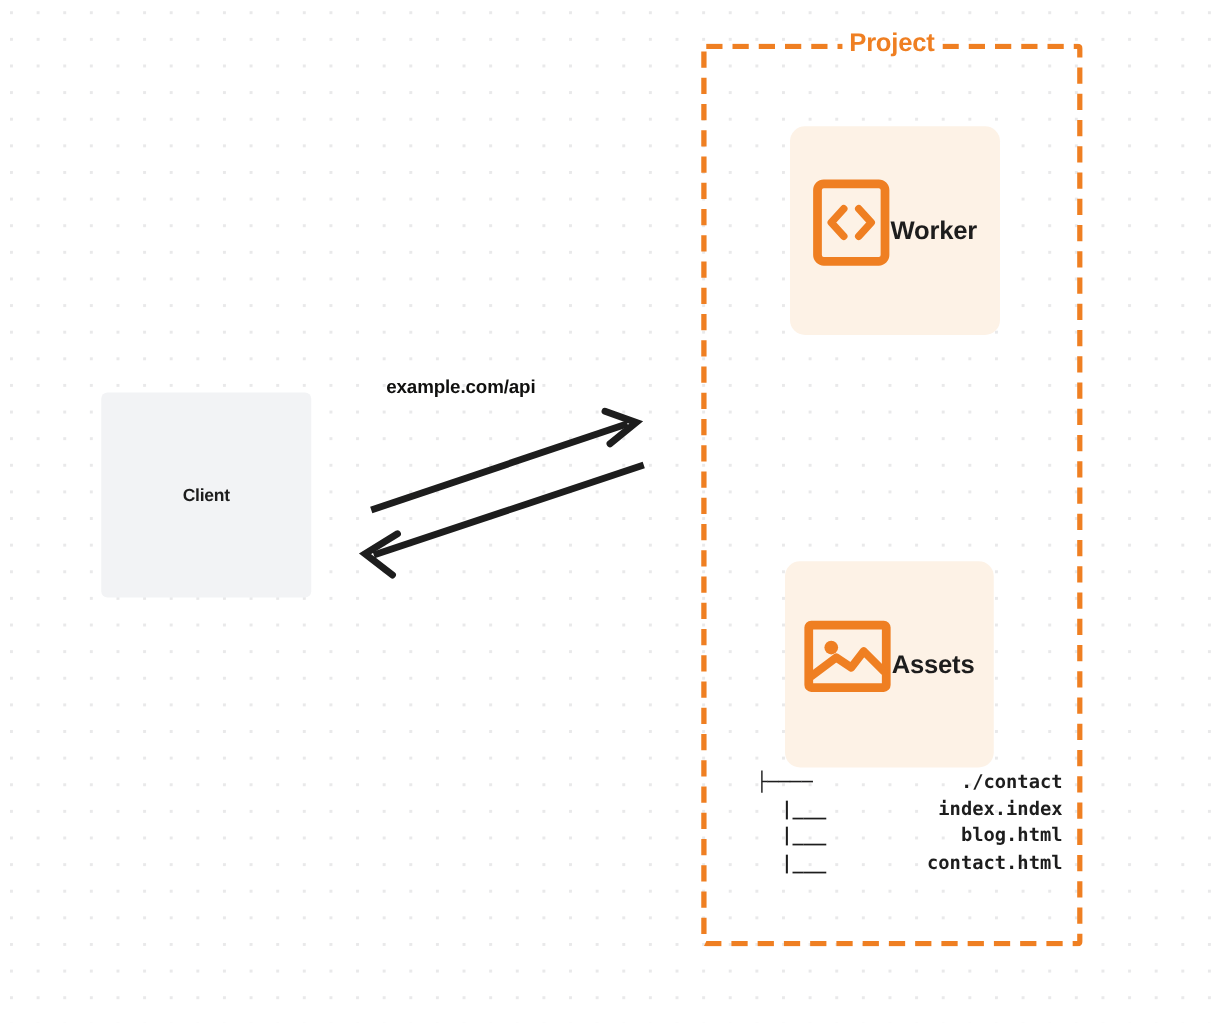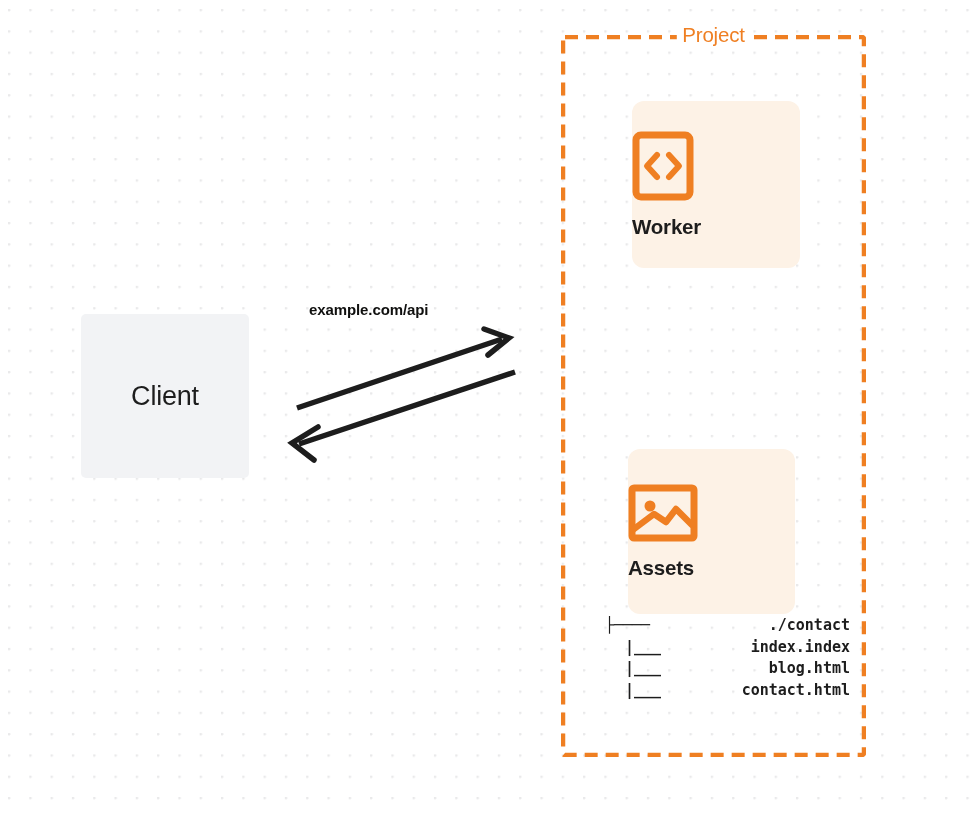--- a/index.html
+++ b/index.html
@@ -31,22 +31,22 @@
     top: 314px;
     width: 168px;
     height: 164px;
     background: #f2f3f5;
     border-radius: 5px;
     display: flex;
     align-items: center;
     justify-content: center;
   }
   #client-node .node-label {
-    font-size: 27px;
-    font-weight: normal;
+    font-size: 14px;
+    font-weight: bold;
     color: #1d1d1d;
     letter-spacing: -0.2px;
   }
 
   
   #arrows-layer {
     position: absolute;
     left: 0;
     top: 0;
     width: 980px;
@@ -79,35 +79,36 @@
     height: 100%;
   }
   #project-title {
     position: absolute;
     left: 50%;
     top: -13px;
     transform: translateX(-50%);
     background: #ffffff;
     padding: 0 6px;
     font-size: 20.5px;
-    font-weight: normal;
+    font-weight: bold;
     color: #ef7f22;
     letter-spacing: -0.2px;
     white-space: nowrap;
     line-height: 26px;
     text-align: right;
   }
 
   
   .inner-card {
     position: absolute;
     background: #fdf2e6;
     border-radius: 12px;
     display: flex;
-    flex-direction: column;
+    flex-direction: row;
+    align-items: center;
     justify-content: center;
   }
   #worker-card {
     left: 71px;
     top: 66px;
     width: 168px;
     height: 167px;
   }
   #assets-card {
     left: 67px;

